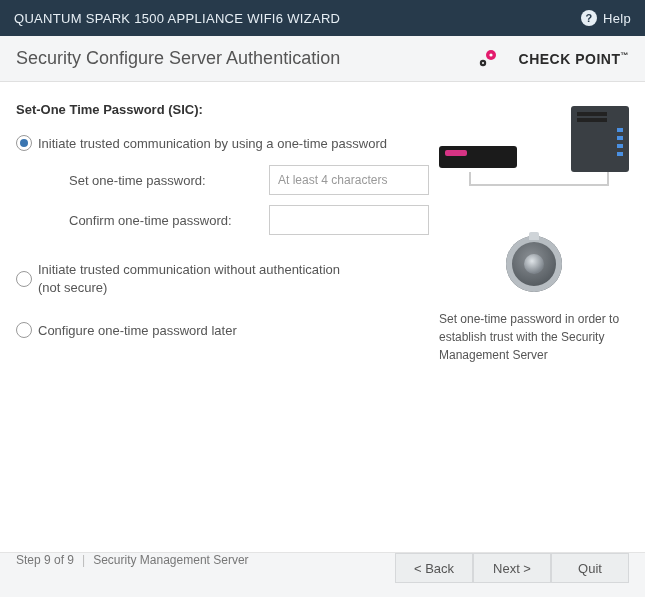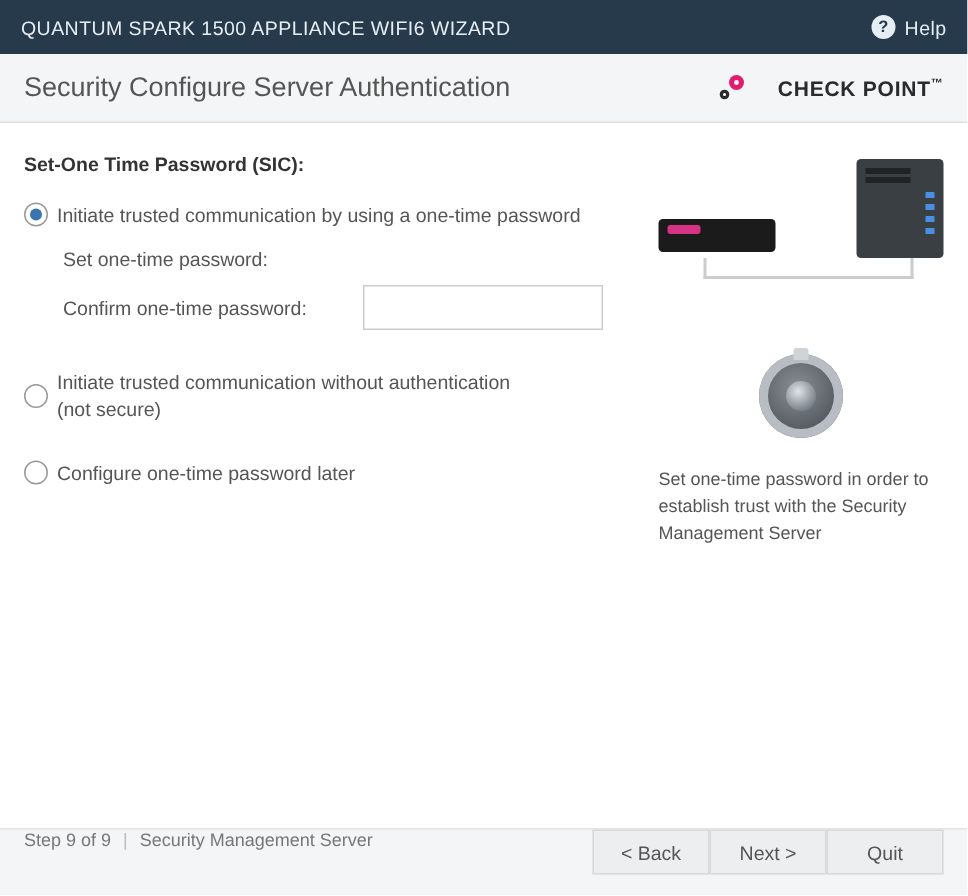--- a/index.html
+++ b/index.html
@@ -113,20 +113,21 @@
     border-radius: 50%;
     background: #3a75b0;
     display: none;
   }
   .radio-selected .radio-inner { display: block; }
 
   .field-row {
     display: flex;
     align-items: center;
     margin: 0 0 10px 26px;
+    justify-content: flex-end;
   }
   .field-label {
     width: 200px;
     font-size: 13px;
     color: #555;
   }
   .text-input {
     height: 30px;
     width: 160px;
     border: 1px solid #ccc;
@@ -280,20 +281,21 @@
 
     <div class="option-block">
       <div class="radio-row radio-selected">
         <span class="radio-outer">
             <span class="radio-inner"></span>
           </span>
         <span>Initiate trusted communication by using a one-time password</span>
       </div>
       <div class="field-row">
         <span class="field-label">Set one-time password:</span>
+        <input type="password" class="text-input" placeholder="At least 4 characters" style="">
       </div>
       <div class="field-row">
         <span class="field-label">Confirm one-time password:</span>
         <input type="password" class="text-input" style="">
       </div>
     </div>
 
     <div class="option-block">
       <div class="radio-row">
         <span class="radio-outer"></span>

